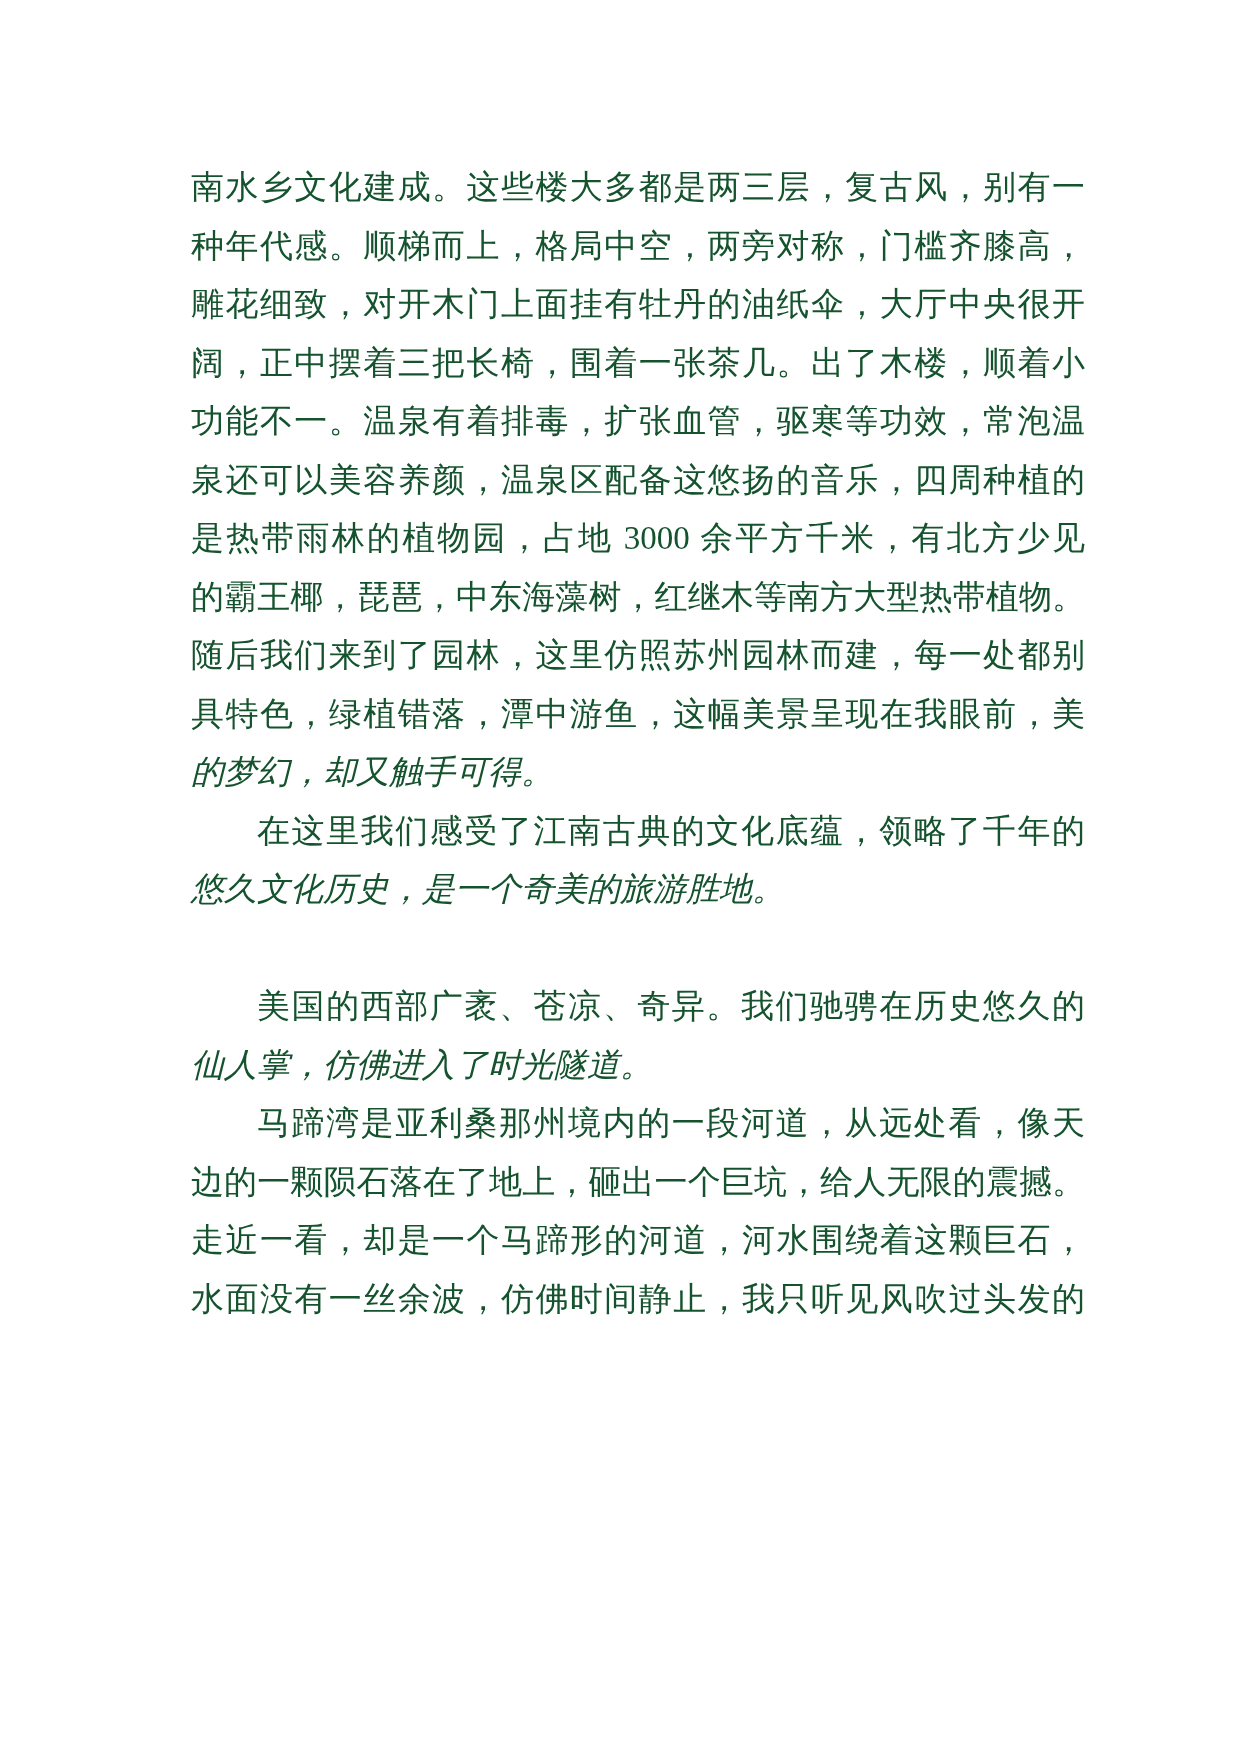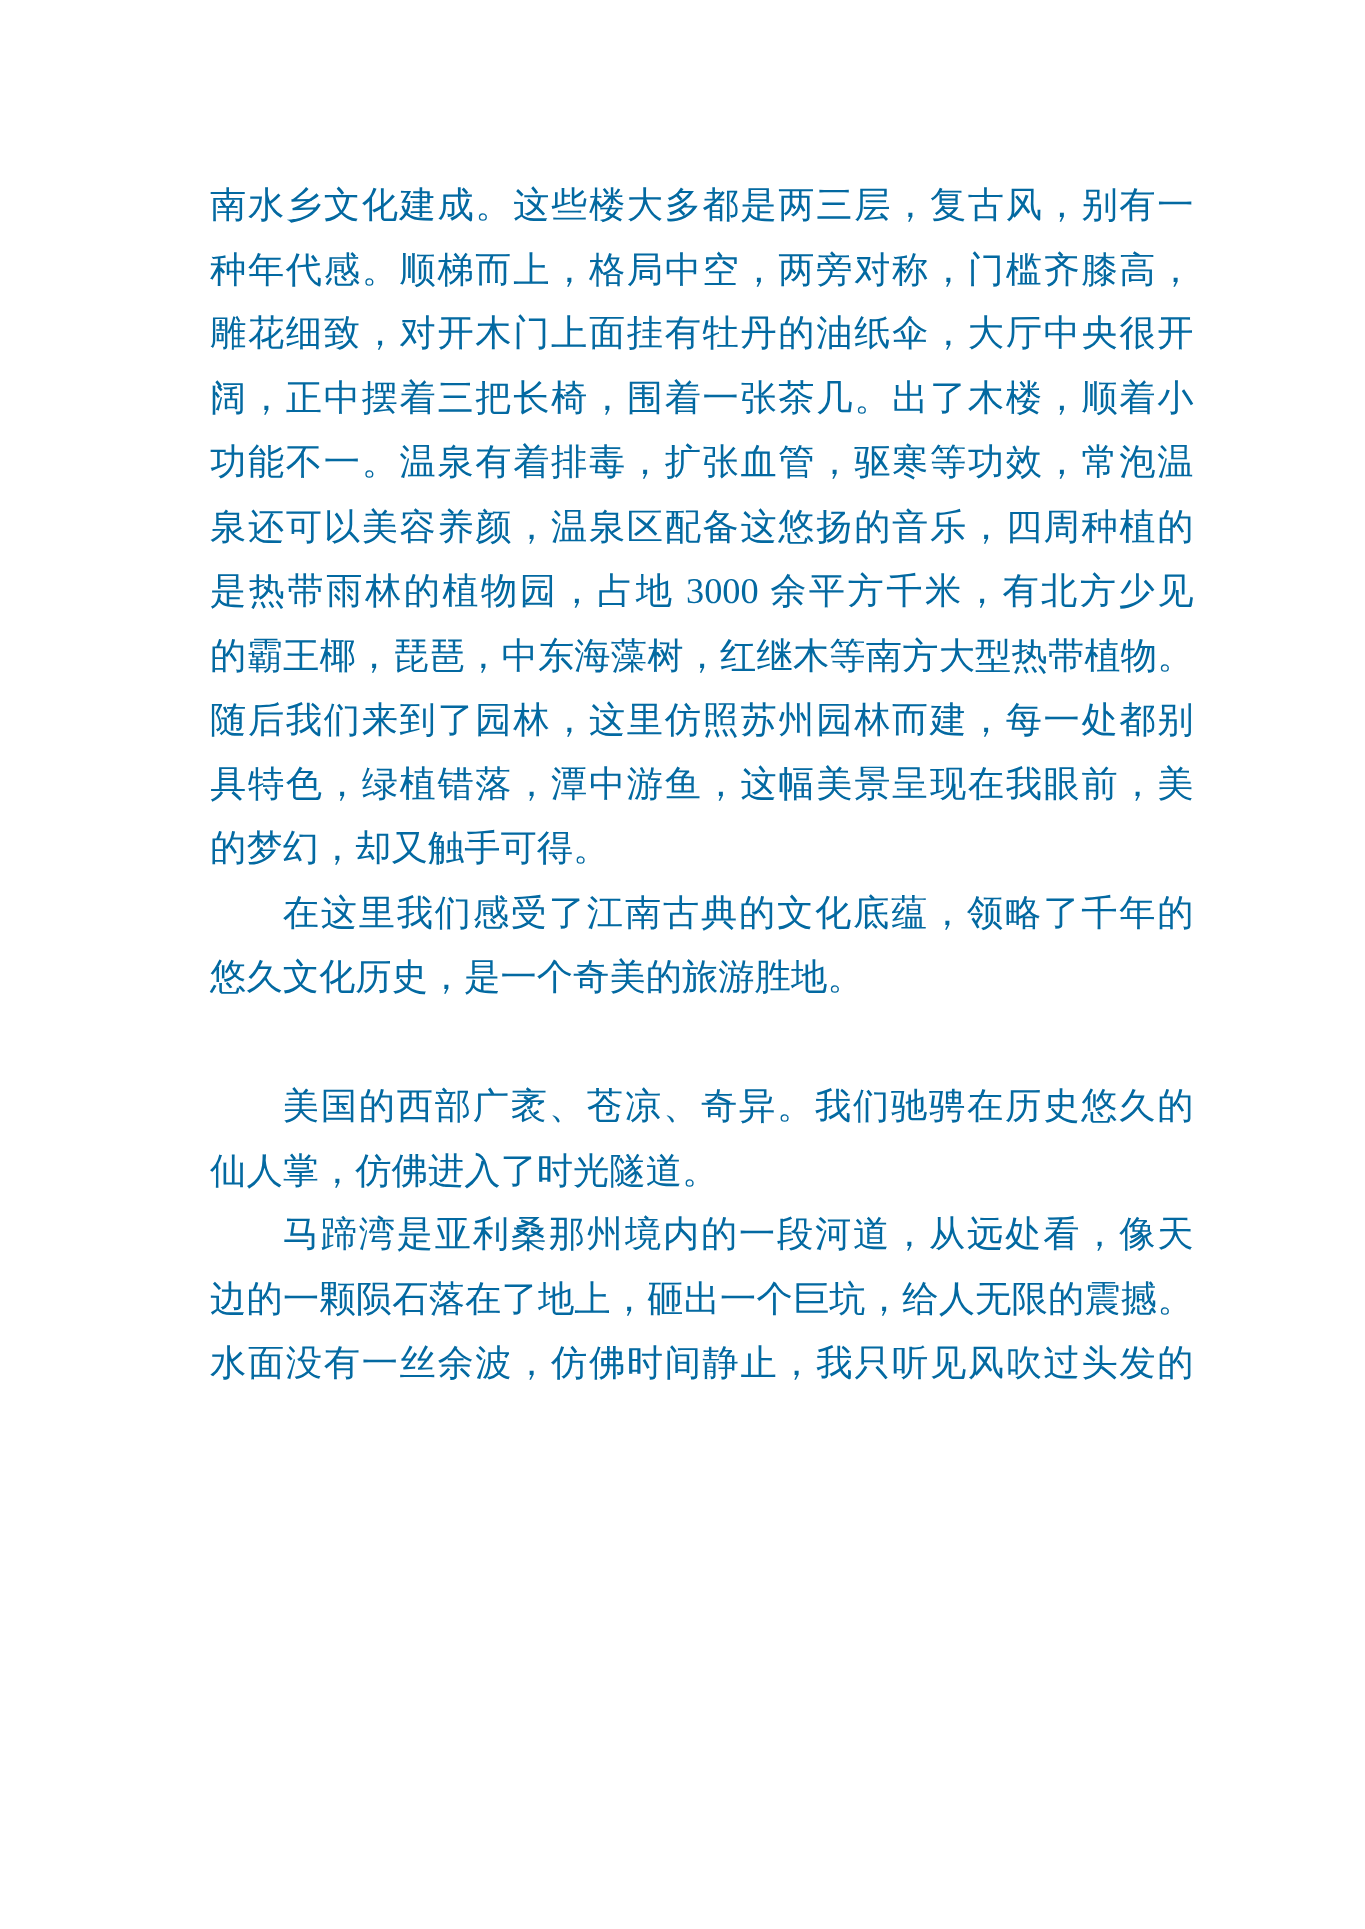--- a/index.html
+++ b/index.html
@@ -17,37 +17,38 @@
     overflow: hidden;
   }
   .text-body {
     width: 894px;
   }
   .line {
     height: 58.5px;
     line-height: 58.5px;
     font-family: "Liberation Serif", "DejaVu Serif", serif;
     font-size: 33px;
-    color: #0369a1;
+    color: #14532d;
     white-space: nowrap;
     text-align: justify;
     text-justify: inter-character;
     letter-spacing: 0px;
   }
   .line.full,
   .line.indent-full {
     text-align-last: justify;
   }
   .line.indent-full {
     text-indent: 66px;
   }
   .line.end,
   .line.heading {
     text-align: left;
     text-align-last: left;
+    font-style: italic;
   }
   .line.blank {
     
   }
 </style>
 </head>
 <body>
 
 <div class="page" style="background: rgb(255, 255, 255);">
   <div class="text-body" id="text-body" style="color: rgb(34, 34, 34);">
@@ -62,15 +63,16 @@
       <div class="line full">随后我们来到了园林，这里仿照苏州园林而建，每一处都别</div>
       <div class="line full">具特色，绿植错落，潭中游鱼，这幅美景呈现在我眼前，美</div>
       <div class="line end">的梦幻，却又触手可得。</div>
       <div class="line indent-full">在这里我们感受了江南古典的文化底蕴，领略了千年的</div>
       <div class="line end">悠久文化历史，是一个奇美的旅游胜地。</div>
       <div class="line blank">&nbsp;</div>
       <div class="line indent-full">美国的西部广袤、苍凉、奇异。我们驰骋在历史悠久的</div>
       <div class="line end">仙人掌，仿佛进入了时光隧道。</div>
       <div class="line indent-full">马蹄湾是亚利桑那州境内的一段河道，从远处看，像天</div>
       <div class="line full">边的一颗陨石落在了地上，砸出一个巨坑，给人无限的震撼。</div>
+      <div class="line full">走近一看，却是一个马蹄形的河道，河水围绕着这颗巨石，</div>
       <div class="line full">水面没有一丝余波，仿佛时间静止，我只听见风吹过头发的</div>
     </div>
 </div>
 
 </body></html>

